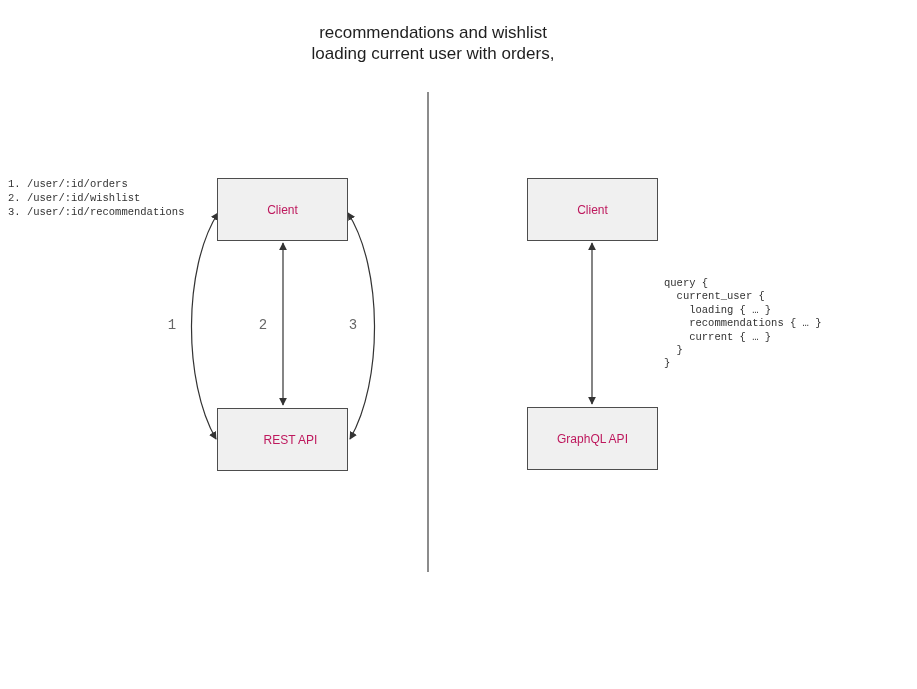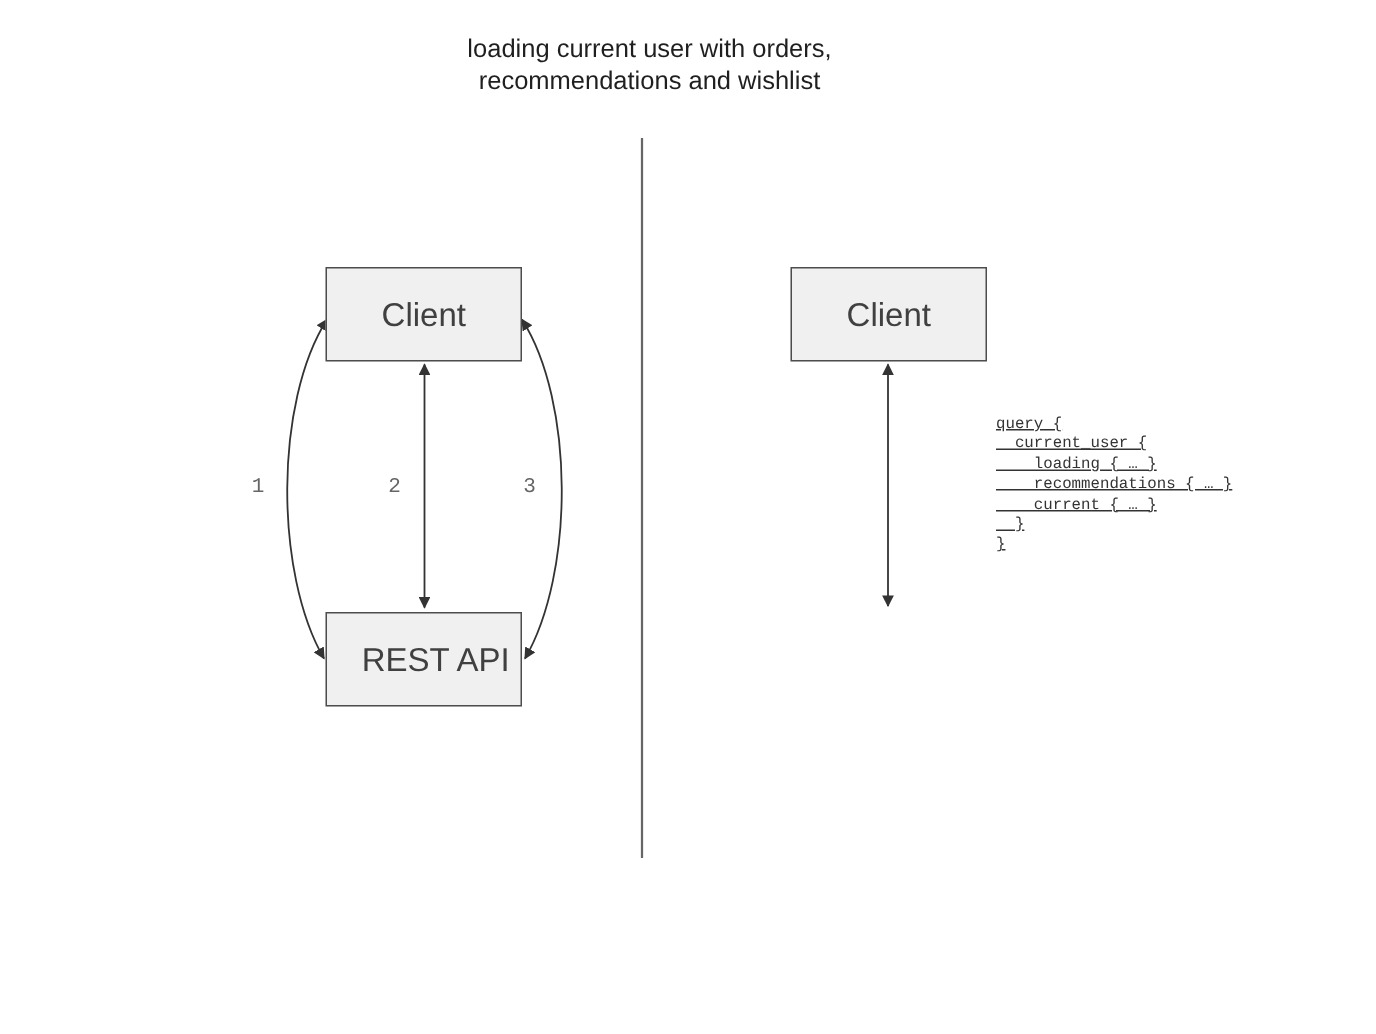--- a/index.html
+++ b/index.html
@@ -36,92 +36,100 @@
   .node-box {
     position: absolute;
     width: 131px;
     height: 63px;
     background: #f0f0f0;
     border: 1px solid #4d4d4d;
     box-sizing: border-box;
     display: flex;
     align-items: center;
     justify-content: center;
-    font-size: 22px;
-    color: #404040;
+    font-size: 12px;
+    color: #be185d;
   }
   .box-client-left  { left: 217px; top: 178px; }
   .box-rest-api     { left: 217px; top: 408px; padding-left: 16px; }
   .box-client-right { left: 527px; top: 178px; }
   .box-graphql-api  { left: 527px; top: 407px; }
   .mono-block {
     position: absolute;
     font-family: "Liberation Mono", "DejaVu Sans Mono", monospace;
     font-size: 10.5px;
     color: #333333;
   }
   .endpoint-list { left: 8px; top: 177px; }
   .endpoint-list .mono-line { line-height: 14px; }
   .query-block { left: 664px; top: 277px; }
-  .query-block .mono-line { line-height: 13.4px; text-decoration: underline; }
+  .query-block .mono-line { line-height: 13.4px; }
   .mono-line { white-space: pre; }
   .arrow-num {
     position: absolute;
     transform: translate(-50%, -50%);
     font-family: "Liberation Mono", "DejaVu Sans Mono", monospace;
     font-size: 14px;
     color: #666666;
   }
   .num-1 { left: 172px; top: 325px; }
   .num-2 { left: 263px; top: 325px; }
   .num-3 { left: 353px; top: 325px; }
 </style>
 </head>
 <body>
 
 <div class="canvas">
 
   <div class="title">
+    <div>recommendations and wishlist</div>
     <div>loading current user with orders,</div>
-    <div>recommendations and wishlist</div>
   </div>
 
   <svg class="arrow-layer" viewBox="0 0 917 689" xmlns="http://www.w3.org/2000/svg">
     <defs>
       <marker id="arrowhead" viewBox="0 0 10 10" refX="9" refY="5" markerWidth="6.5" markerHeight="6.5" orient="auto-start-reverse">
         <path d="M 0 0 L 10 5 L 0 10 z" fill="#333333"></path>
       </marker>
     </defs>
 
     <line x1="428" y1="92" x2="428" y2="572" stroke="#666666" stroke-width="1.5"></line>
 
     <path d="M 218 213 C 183 268, 183 382, 216 439" fill="none" stroke="#333333" stroke-width="1.2" marker-start="url(#arrowhead)" marker-end="url(#arrowhead)"></path>
 
     <line x1="283" y1="243" x2="283" y2="405" stroke="#333333" stroke-width="1.2" marker-start="url(#arrowhead)" marker-end="url(#arrowhead)"></line>
 
     <path d="M 348 213 C 383 268, 383 382, 350 439" fill="none" stroke="#333333" stroke-width="1.2" marker-start="url(#arrowhead)" marker-end="url(#arrowhead)"></path>
 
     <line x1="592" y1="243" x2="592" y2="404" stroke="#333333" stroke-width="1.2" marker-start="url(#arrowhead)" marker-end="url(#arrowhead)"></line>
   </svg>
 
+  <div class="mono-block endpoint-list">
+    <div class="mono-line">1. /user/:id/orders</div>
+    <div class="mono-line">2. /user/:id/wishlist</div>
+    <div class="mono-line">3. /user/:id/recommendations</div>
+  </div>
 
   <div class="node-box box-client-left">
     <span>Client</span>
   </div>
   <div class="node-box box-rest-api">
     <span>REST API</span>
   </div>
 
   <div class="arrow-num num-1">1</div>
   <div class="arrow-num num-2">2</div>
   <div class="arrow-num num-3">3</div>
 
   <div class="node-box box-client-right">
     <span>Client</span>
   </div>
+  <div class="node-box box-graphql-api">
+    <span>GraphQL API</span>
+  </div>
 
   <div class="mono-block query-block">
     <div class="mono-line">query {</div>
     <div class="mono-line">  current_user {</div>
     <div class="mono-line">    loading { … }</div>
     <div class="mono-line">    recommendations { … }</div>
     <div class="mono-line">    current { … }</div>
     <div class="mono-line">  }</div>
     <div class="mono-line">}</div>
   </div>

